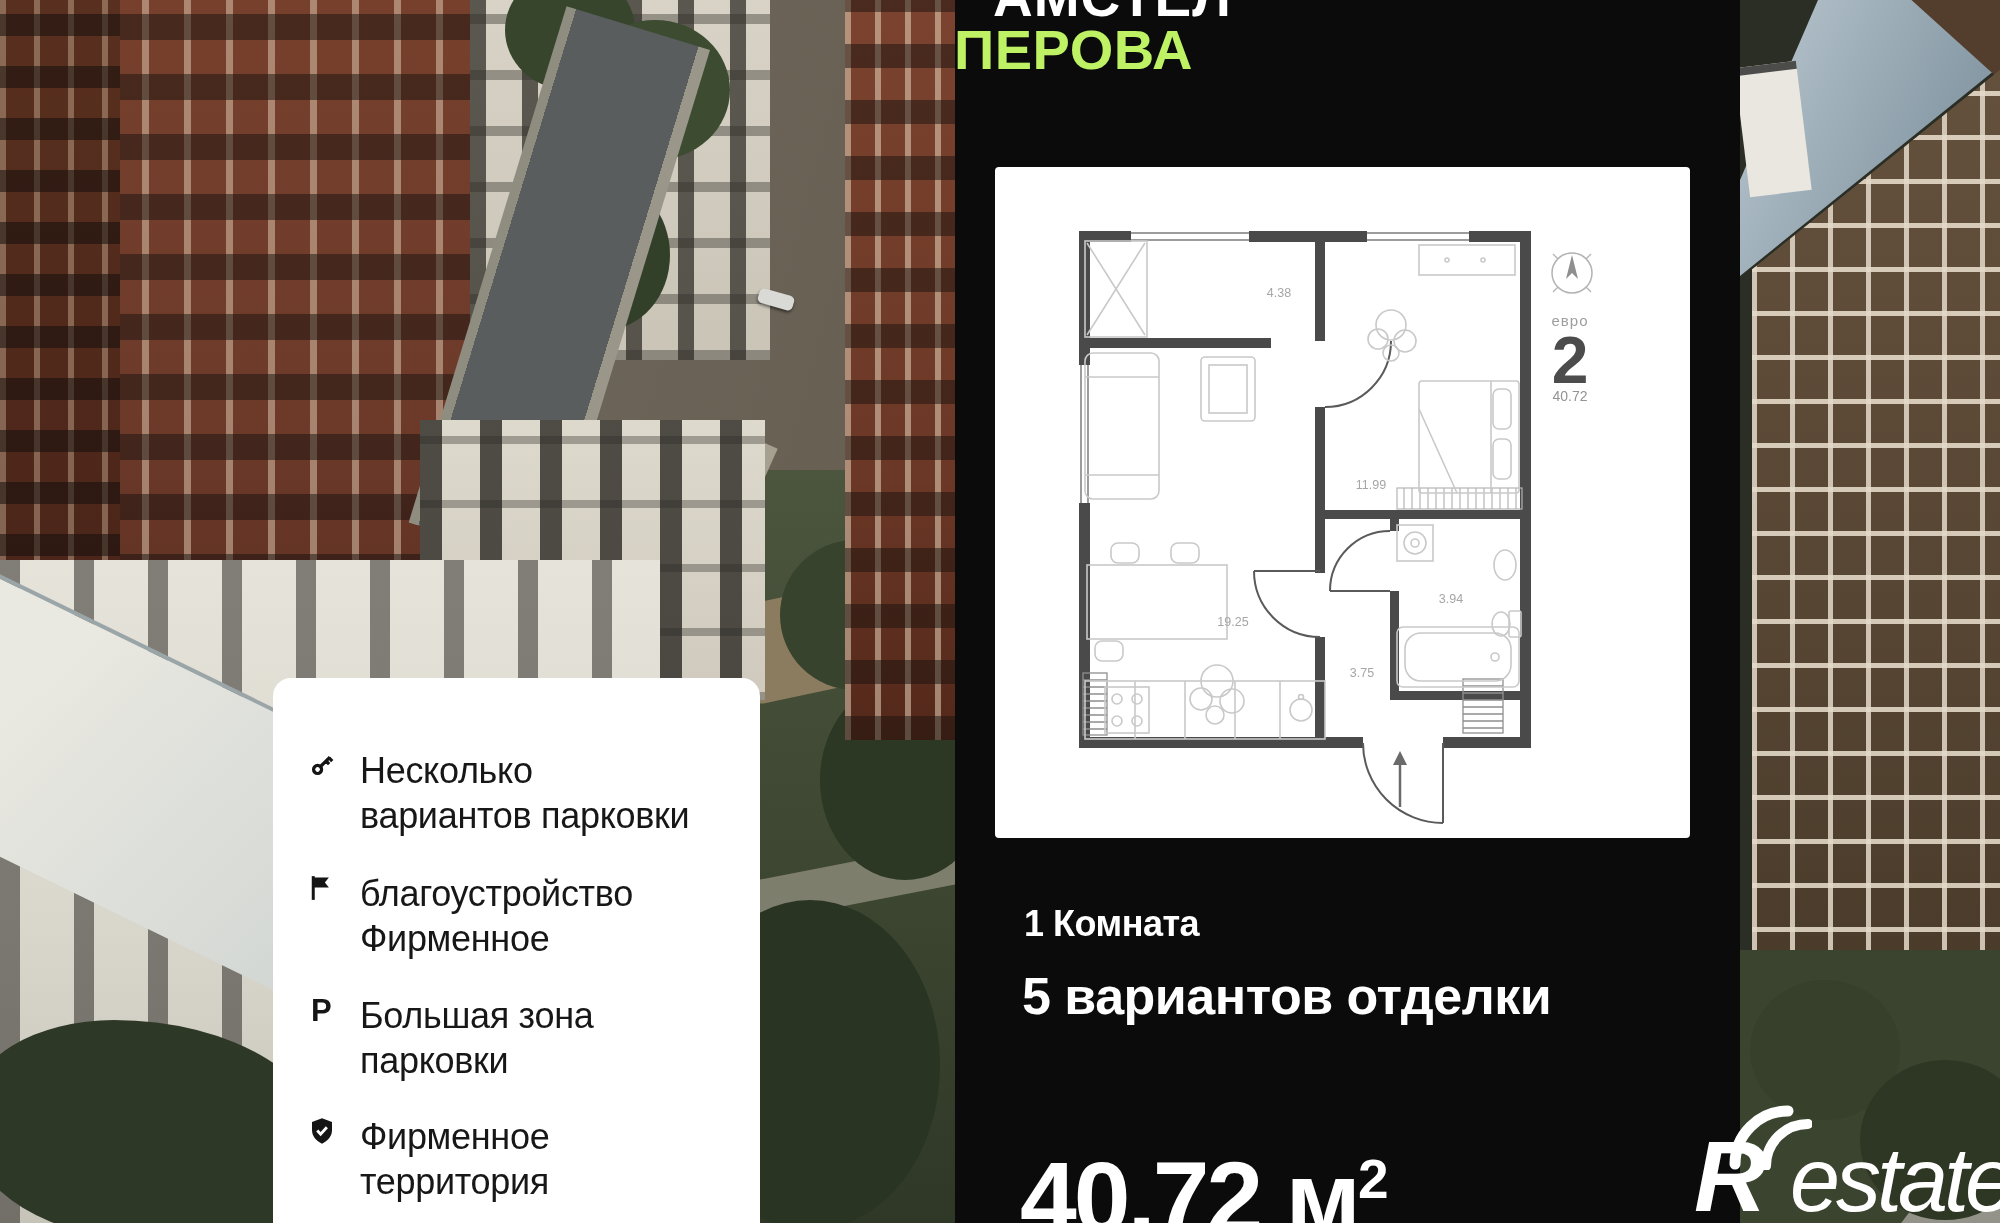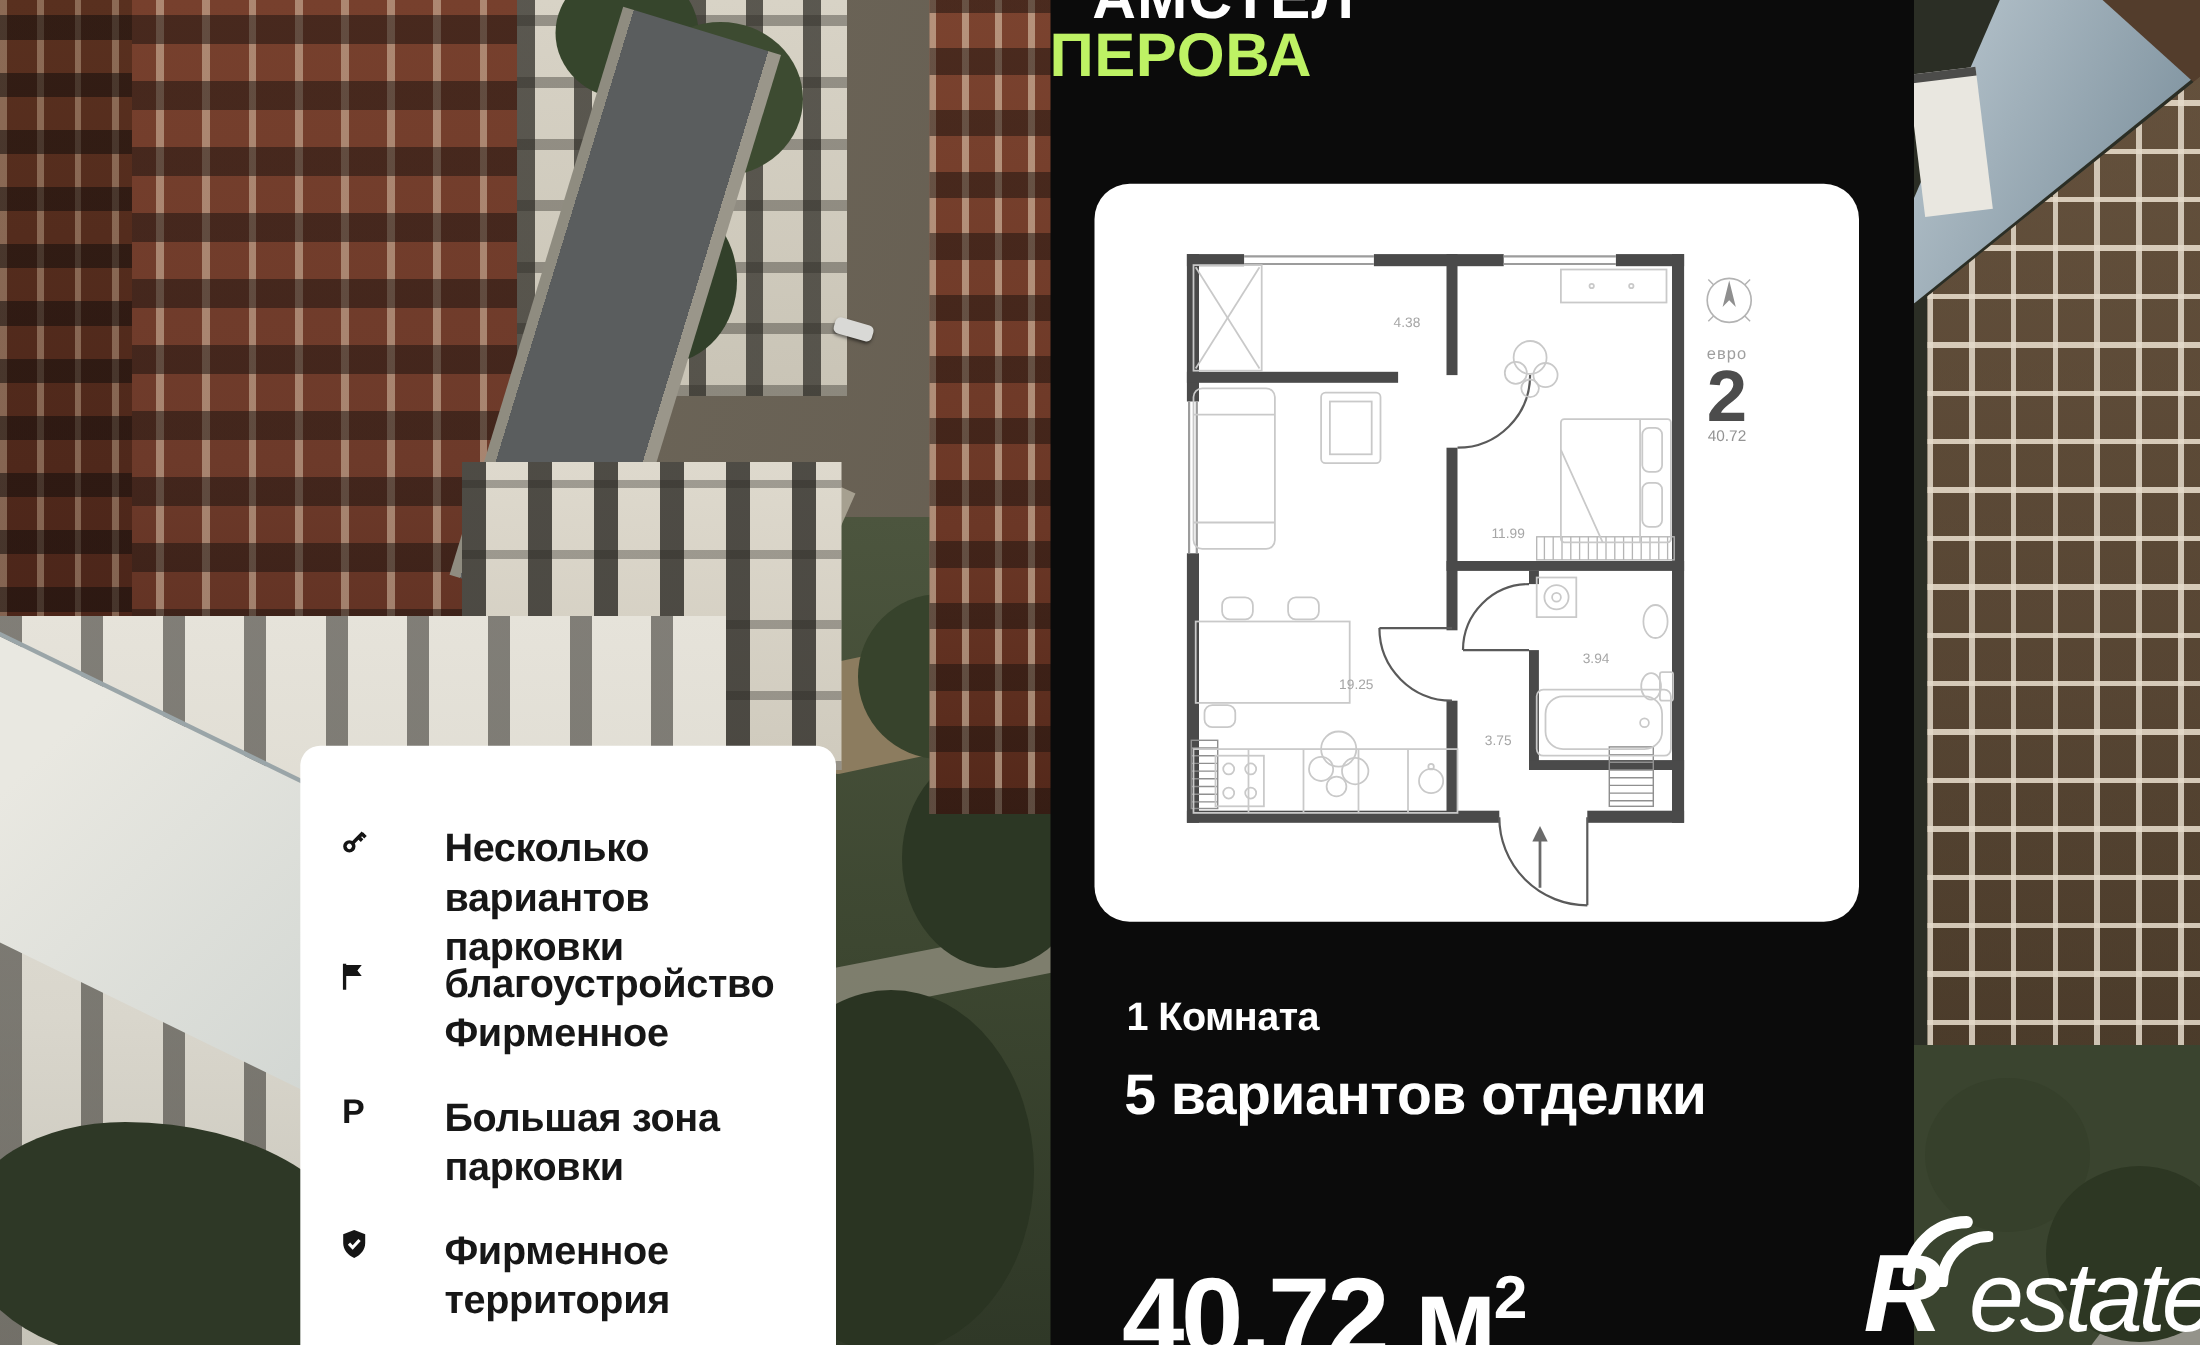--- a/index.html
+++ b/index.html
@@ -65,34 +65,34 @@
   .right-green{left:1740px;top:950px;width:260px;height:273px;background:#3a442f;}
   .right-path{left:1740px;top:950px;width:260px;height:273px;background:#94938a;
     clip-path:polygon(62% 100%,100% 52%,100% 100%);}
 
   
   .panel{left:955px;top:0;width:785px;height:1223px;background:#0b0b0b;}
   .crop-line{left:993px;top:0;width:460px;height:21px;overflow:hidden;}
   .crop-line span{position:absolute;left:0;top:-30px;font-size:55px;line-height:1;font-weight:700;color:#fff;letter-spacing:1px;white-space:nowrap;}
   .title2{left:954px;top:22px;font-size:56px;line-height:1;font-weight:700;color:#bef264;letter-spacing:.5px;}
 
-  .plan-card{left:995px;top:167px;width:695px;height:671px;background:#fff;border-radius:32px;}
+  .plan-card{left:995px;top:167px;width:695px;height:671px;background:#fff;border-radius:4px;}
 
   .detail-rooms{left:1024px;top:903px;font-size:36px;font-weight:700;color:#fff;letter-spacing:-.5px;}
   .detail-finishes{left:1022px;top:966px;font-size:52px;font-weight:700;color:#fff;letter-spacing:-.5px;}
   .detail-area{left:1020px;top:1140px;font-size:102px;font-weight:700;color:#fff;letter-spacing:-3px;white-space:nowrap;}
   .detail-area sup{font-size:55px;vertical-align:super;letter-spacing:0;}
 
   
   .feat-card{left:273px;top:678px;width:487px;height:545px;background:#fff;border-radius:18px 18px 0 0;}
   .feat-item{position:absolute;left:0;width:100%;}
   .feat-icon{position:absolute;left:34px;top:2px;width:34px;height:34px;color:#151515;}
   .feat-icon svg{width:30px;height:30px;}
   .feat-p{position:absolute;left:38px;top:0;font-size:31px;font-weight:700;color:#151515;}
-  .feat-text{position:absolute;left:87px;top:0;font-size:36px;line-height:45px;font-weight:700;color:#171717;letter-spacing:-.3px;margin-left:44px;}
+  .feat-text{position:absolute;left:87px;top:0;font-size:36px;line-height:45px;font-weight:400;color:#171717;letter-spacing:-.3px;}
 
   
   .plan-svg text{font-family:"Liberation Sans",sans-serif;}
   .t-area{font-size:12.5px;fill:#a6a6a6;text-anchor:middle;}
   .t-evro{font-size:15px;fill:#9e9e9e;text-anchor:middle;letter-spacing:1px;}
   .t-big2{font-size:66px;font-weight:700;fill:#4c4c4c;text-anchor:middle;}
   .t-area-s{font-size:14px;fill:#939393;text-anchor:middle;}
 
   
   .wm{left:1694px;top:1096px;width:420px;height:140px;color:#fff;}

